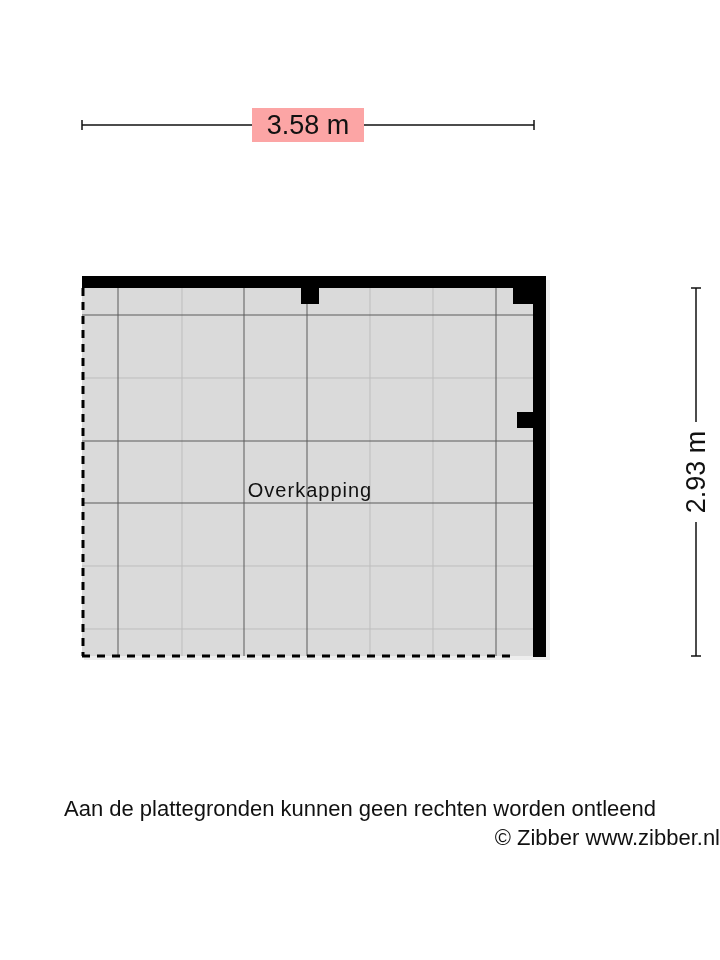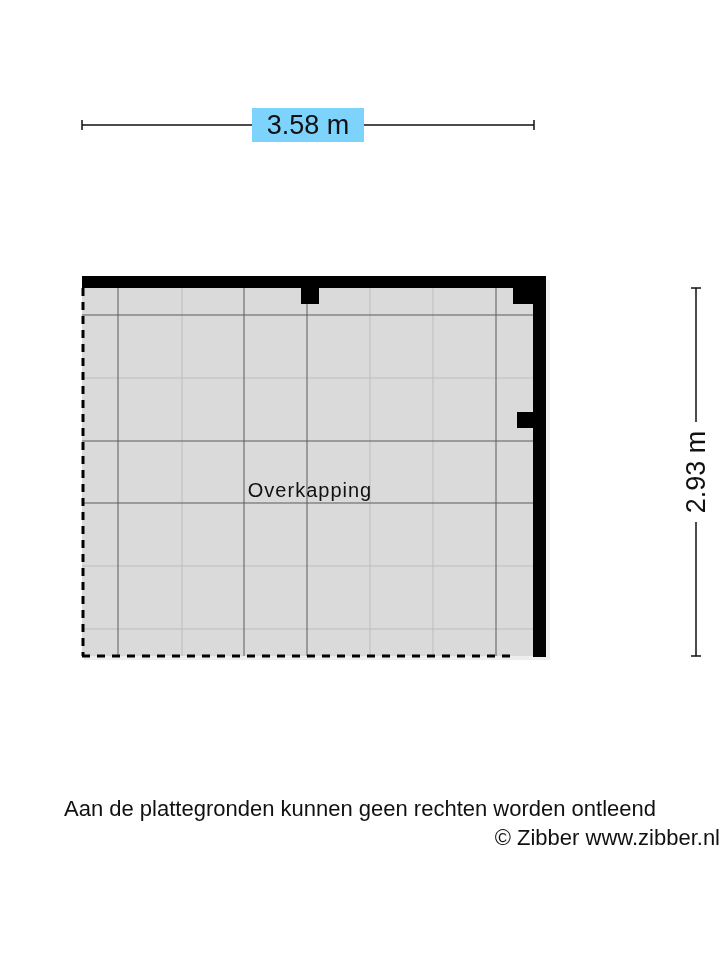--- a/index.html
+++ b/index.html
@@ -1,20 +1,20 @@
 <!DOCTYPE html>
 <html><head>
 <meta charset="utf-8">
 <style>
   html, body { margin: 0; padding: 0; background: #ffffff; }
   body { width: 720px; height: 960px; position: relative; overflow: hidden;
          font-family: "Liberation Sans", sans-serif; color: #111; }
   svg { position: absolute; left: 0; top: 0; }
   .dim-h-label { position: absolute; top: 108px; left: 252px; width: 112px; text-align: center;
-                 font-size: 27px; line-height: 34px; background: #7dd3fc; color: #111; }
+                 font-size: 27px; line-height: 34px; background: #fca5a5; color: #111; }
   .dim-v-label { position: absolute; left: 679px; top: 472px; width: 100px; height: 34px;
                  transform: translate(-50%, -50%) rotate(-90deg); transform-origin: center;
                  text-align: center; font-size: 27px; line-height: 34px; background: #fff; color: #111;
                  margin-left: 17px; }
   .room-label { position: absolute; left: 200px; top: 459px; width: 220px; text-align: center;
                 font-size: 20px; letter-spacing: 1px; color: #111; margin-top: 20px; }
   .footer { position: absolute; left: 0; width: 720px; text-align: center; font-size: 22px; color: #111; }
   .footer.l1 { top: 796px; }
   .footer.l2 { top: 825px; text-align: right; }
 </style>

